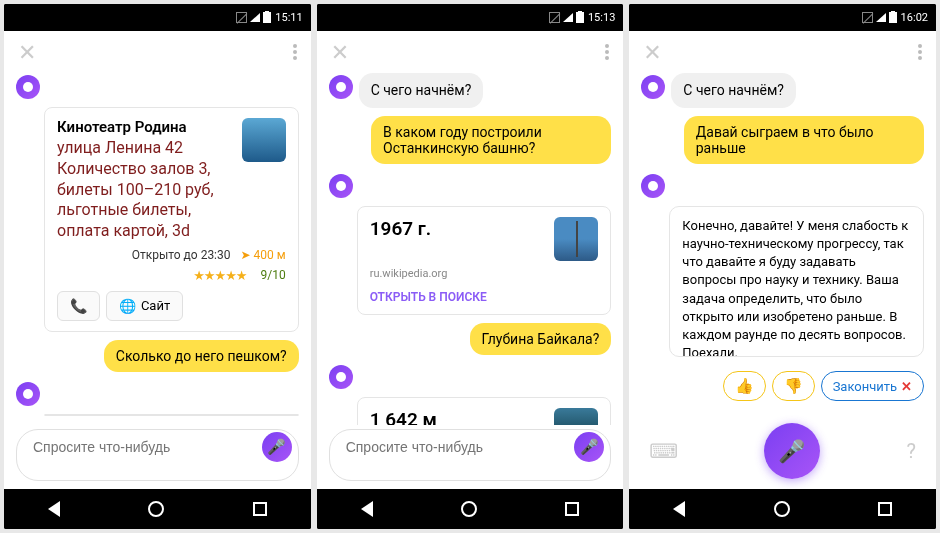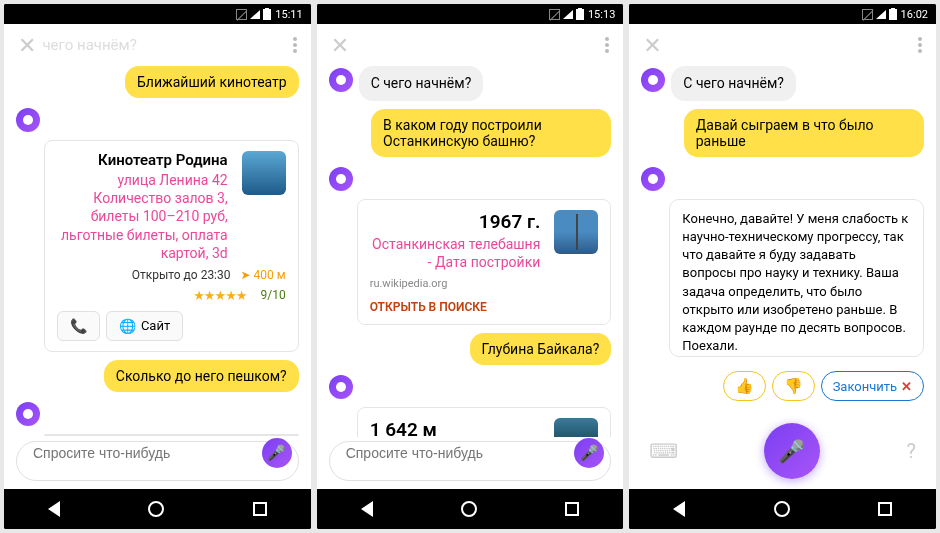--- a/index.html
+++ b/index.html
@@ -1,61 +1,61 @@
 <!DOCTYPE html>
 <html><head>
 <meta charset="utf-8">
 <style>
   * { box-sizing: border-box; margin: 0; padding: 0; }
   body { background: #e8e8e8; font-family: -apple-system, Roboto, Arial, sans-serif; display: flex; gap: 6px; padding: 4px; }
   .phone { width: 308px; height: 525px; background: #000; display: flex; flex-direction: column; border-radius: 2px; overflow: hidden; }
-  .statusbar { height: 20px; background: #000; color: #fff; display: flex; align-items: center; justify-content: flex-end; padding: 0 8px; font-size: 11px; gap: 4px; }
+  .statusbar { height: 27px; background: #000; color: #fff; display: flex; align-items: center; justify-content: flex-end; padding: 0 8px; font-size: 11px; gap: 4px; }
   .statusbar .icons { display: flex; gap: 3px; align-items: center; }
   .sig { width: 0; height: 0; border-left: 10px solid transparent; border-bottom: 9px solid #fff; }
   .batt { width: 8px; height: 11px; border: 1px solid #fff; background: #fff; position: relative; }
   .batt::before { content:""; position:absolute; width:4px; height:2px; background:#fff; top:-2px; left:1px; }
   .nosim { width:11px; height:11px; border:1px solid #888; position:relative; }
   .nosim::after { content:""; position:absolute; width:14px; height:1px; background:#888; transform:rotate(-45deg); top:5px; left:-2px; }
   .content { flex:1; background:#fff; overflow:hidden; position:relative; display:flex; flex-direction:column; }
   .header { height: 42px; display:flex; align-items:center; justify-content:space-between; padding: 0 14px; }
   .close-x { font-size: 22px; color:#ccc; font-weight:300; }
   .header-faded { color:#ddd; font-size:15px; margin-left:6px; flex:1; }
   .menu-dots { display:flex; flex-direction:column; gap:2px; }
   .menu-dots span { width:4px; height:4px; border-radius:50%; background:#bbb; }
   .chat { flex:1; overflow-y:auto; padding: 0 12px 8px; display:flex; flex-direction:column; gap:8px; }
   .msg-user { background:#ffe048; color:#000; padding:8px 12px; border-radius:14px; align-self:flex-end; max-width:85%; font-size:14px; }
   .msg-ai-row { display:flex; gap:6px; align-items:flex-start; }
   .ai-avatar { width:24px; height:24px; border-radius:50%; background:linear-gradient(135deg,#7b3ff2,#a855f7); display:flex; align-items:center; justify-content:center; flex-shrink:0; margin-top:2px; }
   .ai-avatar::after { content:""; width:10px; height:10px; border-radius:50%; background:#fff; }
   .msg-ai { background:#f0f0f0; color:#000; padding:8px 12px; border-radius:14px; max-width:85%; font-size:14px; line-height:1.35; }
   .card { border:1px solid #e5e5e5; border-radius:8px; padding:10px 12px; font-size:13px; background:#fff; margin-left:28px; }
-  .card-top { display:flex; justify-content:space-between; gap:14px;text-align:right; }
+  .card-top { display:flex; justify-content:space-between; gap:14px; }
   .card-title { font-weight:600; font-size:15px; margin-bottom:2px; }
-  .card-sub { color:#ec4899; font-size:14px; line-height:1.3; }
+  .card-sub { color:#7f1d1d; font-size:16px; line-height:1.3; }
   .card-thumb { width:44px; height:44px; border-radius:6px; background:linear-gradient(180deg,#5ba8d4,#1e5a8a); flex-shrink:0; }
   .card-thumb.tower { background:linear-gradient(180deg,#4a8bc2 50%,#2d5a87); position:relative; }
   .card-thumb.tower::after{content:"";position:absolute;left:50%;top:4px;bottom:4px;width:2px;background:#444;}
   .card-thumb.lake { background:linear-gradient(180deg,#3a7a9a 0%,#1a4a5a 60%,#5a9ac2 100%); }
   .card-meta { display:flex; gap:10px; align-items:center; margin-top:6px; font-size:12px;justify-content:flex-end; }
   .open-until { color:#333; }
   .distance { color:#f59e0b; }
   .stars { color:#f5b01a; font-size:13px; letter-spacing:-1px; }
   .rating { color:#4d7c0f; font-size:12px; margin-left:4px; }
   .card-actions { display:flex; gap:6px; margin-top:8px; }
   .pill { border:1px solid #e0e0e0; border-radius:6px; padding:6px 12px; font-size:13px; background:#fafafa; display:flex; align-items:center; gap:4px; }
   .pill .ico { font-size:14px; }
   .source { color:#888; font-size:11px; margin-top:6px; }
-  .open-search { color:#c2410c; font-weight:600; font-size:12px; text-transform:uppercase; margin-top:10px; }
+  .open-search { color:#8b5cf6; font-weight:600; font-size:12px; text-transform:uppercase; margin-top:10px; }
   .suggest-card { border:1px solid #e5e5e5; border-radius:10px; margin-left:28px; overflow:hidden; }
   .suggest-text { padding:10px 12px; font-size:13px; line-height:1.4; }
   .chips { display:flex; gap:6px; padding:6px 0; align-self:flex-end; flex-wrap:wrap; }
   .chip { border:1.5px solid #1976d2; border-radius:18px; padding:5px 11px; font-size:13px; color:#1976d2; display:flex; align-items:center; gap:4px; }
   .chip.yellow { border-color:#f5c518; }
   .chip.yellow .thumb-ico { font-size:15px; }
-  .inputbar { border:1px solid #e0e0e0; border-radius:22px; height:40px; display:flex; align-items:center; padding:0 6px 17px 16px; margin:4px 12px 8px; }
+  .inputbar { border:1px solid #e0e0e0; border-radius:22px; height:52px; display:flex; align-items:center; padding:0 6px 17px 16px; margin:4px 12px 8px; }
   .inputbar input { border:none; flex:1; font-size:14px; outline:none; color:#999; background:transparent; }
   .mic { width:30px; height:30px; border-radius:50%; background:linear-gradient(135deg,#7b3ff2,#a855f7); display:flex; align-items:center; justify-content:center; color:#fff; font-size:15px; }
   .big-mic-row { display:flex; align-items:center; justify-content:space-between; padding:8px 20px 10px; }
   .big-mic { width:56px; height:56px; border-radius:50%; background:linear-gradient(135deg,#7b3ff2,#a855f7); display:flex; align-items:center; justify-content:center; color:#fff; font-size:22px; box-shadow:0 2px 10px rgba(123,63,242,.45); }
   .kb-ico, .help-ico { color:#ccc; font-size:20px; }
   .navbar { height:40px; background:#000; display:flex; align-items:center; justify-content:space-around; }
   .nav-tri { width:0; height:0; border-top:8px solid transparent; border-bottom:8px solid transparent; border-right:12px solid #fff; }
   .nav-circ { width:16px; height:16px; border:2px solid #fff; border-radius:50%; }
   .nav-sq { width:14px; height:14px; border:2px solid #fff; }
   .chip .red-x { color:#e53935; font-weight:bold; }
@@ -68,29 +68,27 @@
     <div class="icons">
         <div class="nosim"></div>
         <div class="sig"></div>
         <div class="batt"></div>
       </div>
     <span>15:11</span>
   </div>
   <div class="content">
     <div class="header">
       <span class="close-x">✕</span>
-      <span class="header-faded">чего начнём?</span>
       <div class="menu-dots">
           <span></span>
           <span></span>
           <span></span>
         </div>
     </div>
     <div class="chat">
-      <div class="msg-user">Ближайший кинотеатр</div>
       <div class="msg-ai-row">
           <div class="ai-avatar"></div>
         </div>
       <div class="card">
         <div class="card-top">
           <div>
             <div class="card-title">Кинотеатр Родина</div>
             <div class="card-sub">улица Ленина 42</div>
             <div class="card-sub">Количество залов 3, билеты 100–210 руб, льготные билеты, оплата картой, 3d</div>
           </div>
@@ -172,21 +170,20 @@
         <div class="msg-ai">С чего начнём?</div>
       </div>
       <div class="msg-user">В каком году построили Останкинскую башню?</div>
       <div class="msg-ai-row">
           <div class="ai-avatar"></div>
         </div>
       <div class="card">
         <div class="card-top">
           <div>
             <div class="card-title" style="font-size:19px">1967 г.</div>
-            <div class="card-sub">Останкинская телебашня - Дата постройки</div>
           </div>
           <div class="card-thumb tower"></div>
         </div>
         <div class="source">ru.wikipedia.org</div>
         <div class="open-search">ОТКРЫТЬ В ПОИСКЕ</div>
       </div>
       <div class="msg-user">Глубина Байкала?</div>
       <div class="msg-ai-row">
           <div class="ai-avatar"></div>
         </div>

